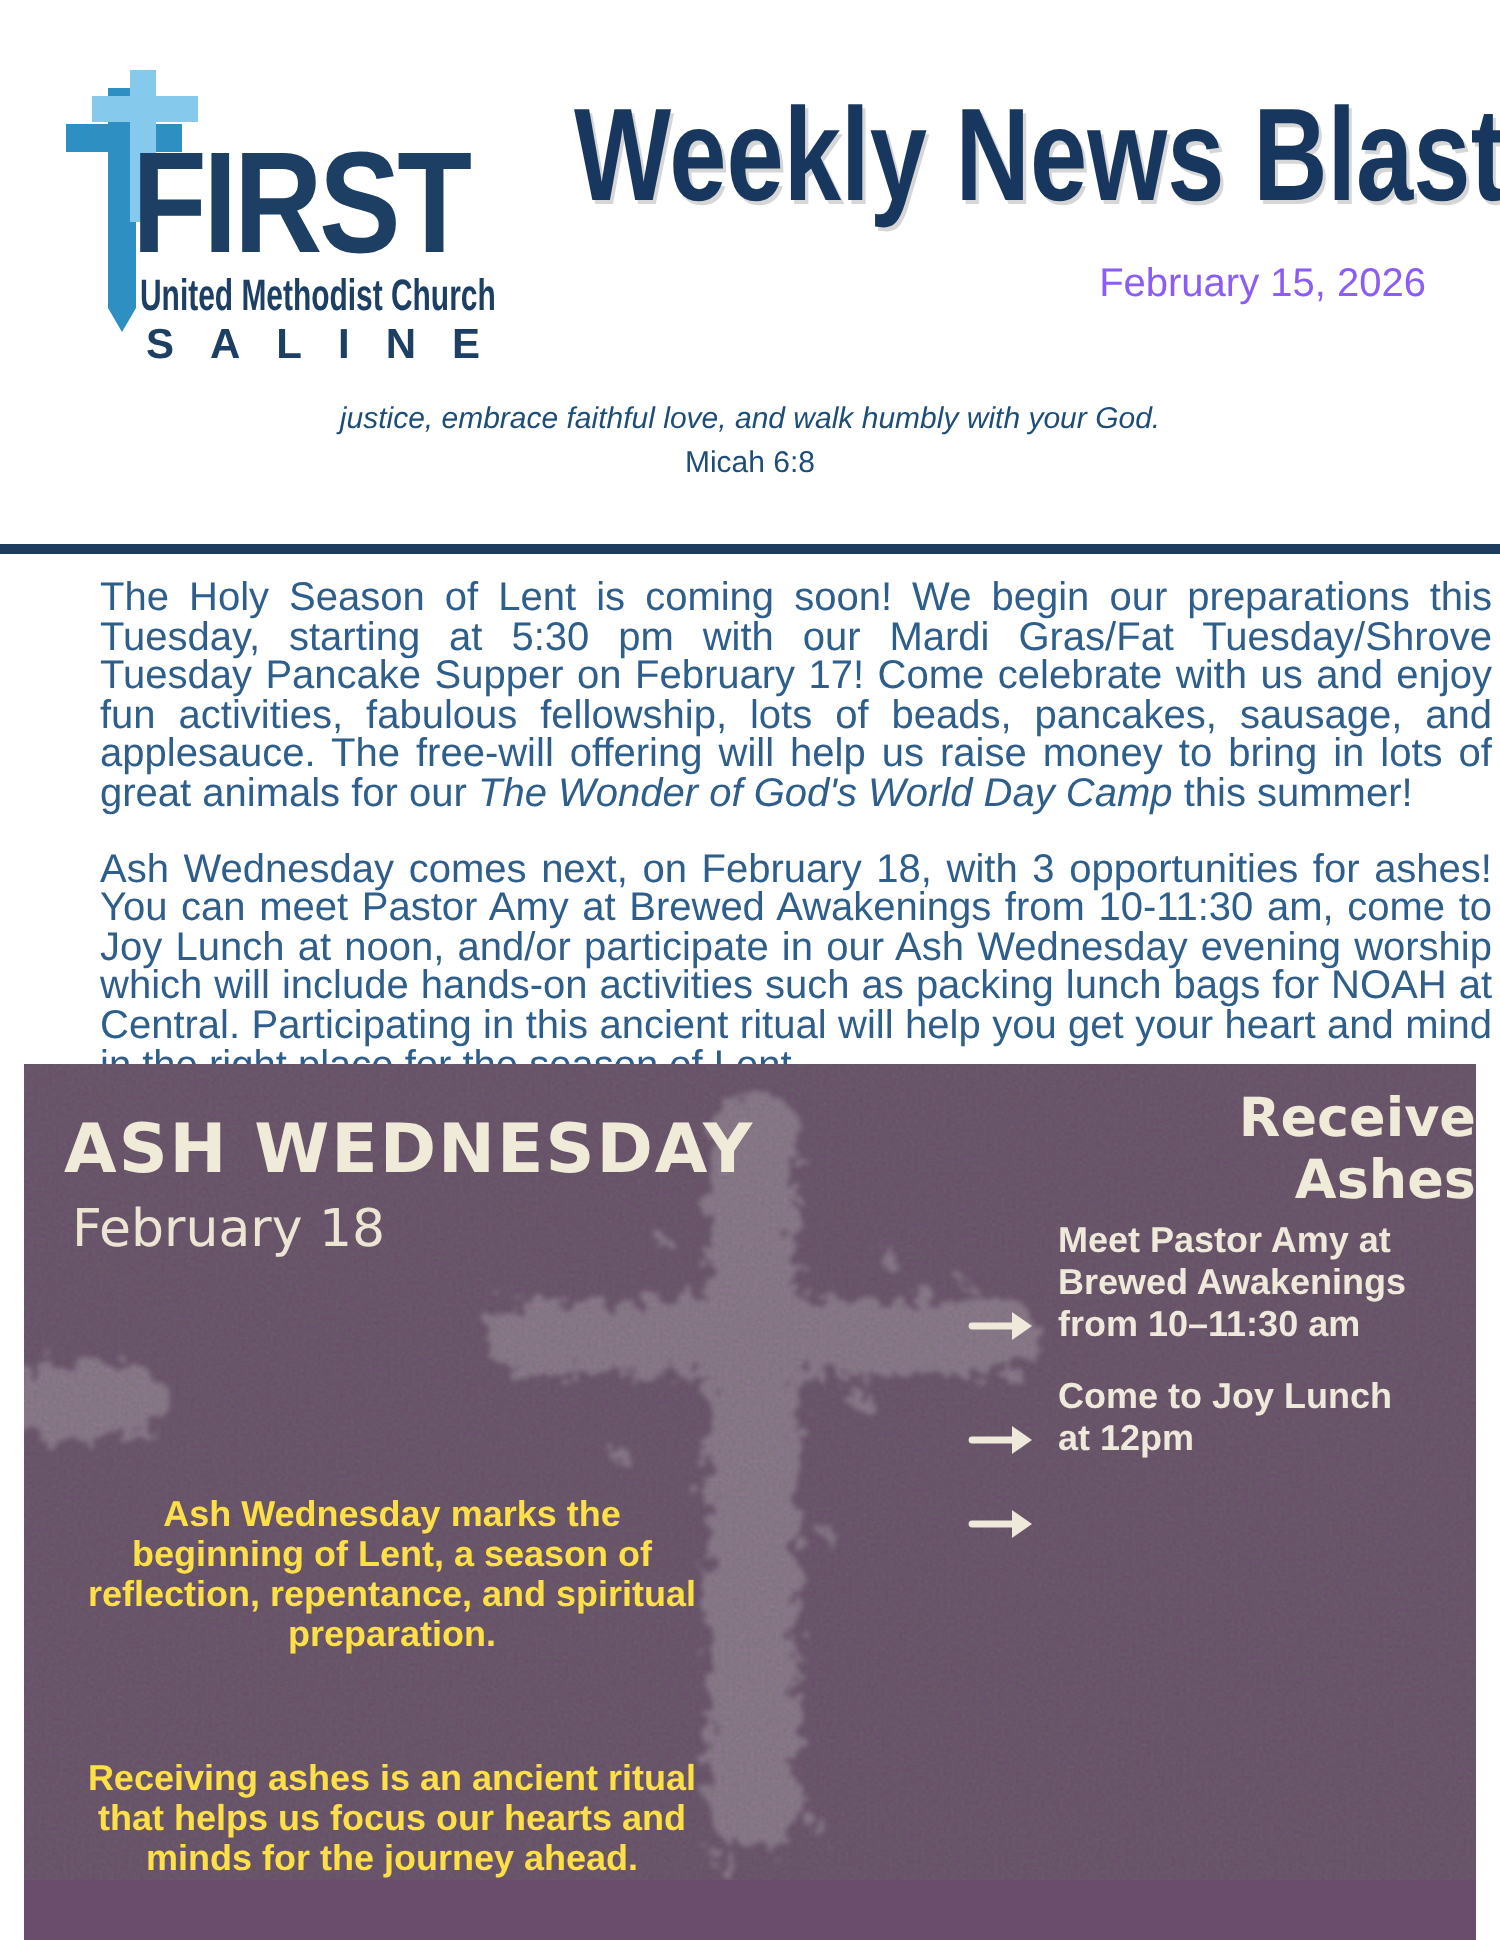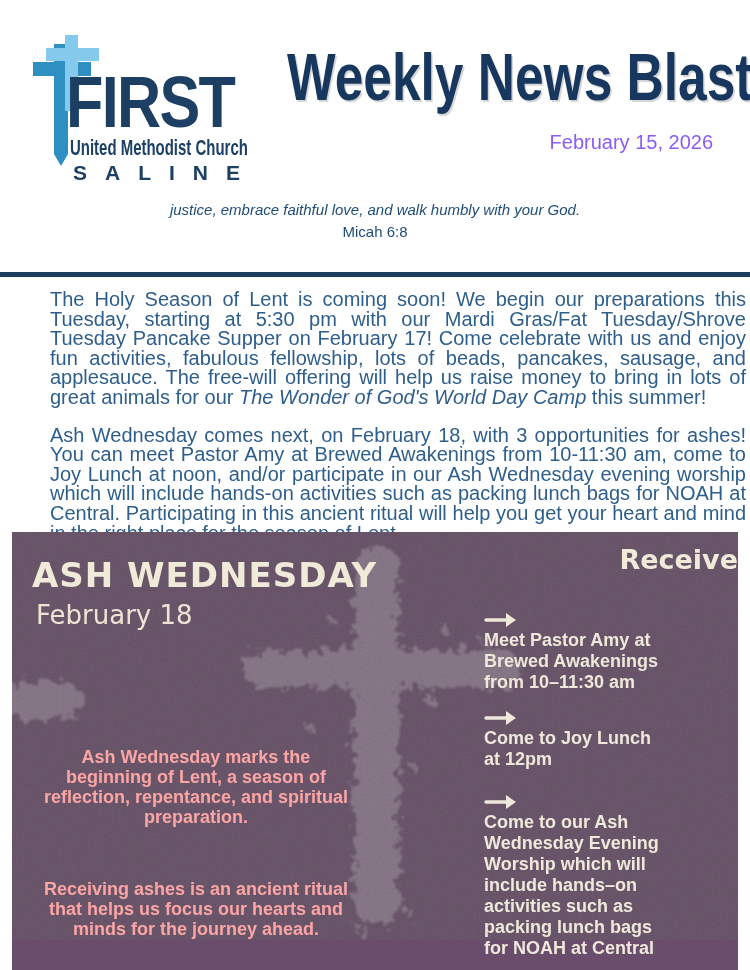--- a/index.html
+++ b/index.html
@@ -33,27 +33,27 @@
   .letter .signature{margin:12px 0 0 0;font-style:italic;text-align:left;}
   .letter .em{font-style:italic;}
 
   
   .flyer{position:absolute;left:12px;top:532px;width:726px;height:466px;background:#6a4c6c;overflow:hidden;}
   .flyer svg.layer{position:absolute;left:0;top:0;}
   .f-title{position:absolute;left:20px;top:24px;font-family:"DejaVu Sans",sans-serif;font-weight:700;
            font-size:34px;line-height:38px;color:#f0ead9;letter-spacing:1px;white-space:nowrap;}
   .f-date{position:absolute;left:24px;top:68px;font-family:"DejaVu Sans",sans-serif;font-size:26px;
           line-height:30px;color:#ece5d4;white-space:nowrap;}
-  .f-left{position:absolute;left:5px;top:195px;width:358px;text-align:center;color:#fca5a5;
+  .f-left{position:absolute;left:5px;top:195px;width:358px;text-align:center;color:#fde047;
           font-weight:700;font-size:18px;line-height:20px;white-space:pre-line;}
   .f-left .p2{margin-top:32px;}
   .f-right-heading{position:absolute;left:470px;top:12px;width:256px;text-align:right;
            font-family:"DejaVu Sans",sans-serif;font-weight:700;font-size:27px;line-height:31px;color:#f0ead9;}
   .f-bullets{position:absolute;left:472px;top:78px;width:250px;}
-  .bullet{display:flex;align-items:flex-start;margin-bottom:15px;flex-direction:column;}
+  .bullet{display:flex;align-items:flex-end;margin-bottom:15px;}
   .bullet .arrow{flex:none;width:36px;margin-right:9px;}
   .bullet .btext{color:#efe9db;font-weight:700;font-size:18px;line-height:21px;white-space:pre-line;}
   .b2{margin-bottom:22px;}
   .f-footer{position:absolute;left:0;bottom:7px;width:726px;text-align:center;font-size:15px;
             color:#fdba74;}
 </style>
 </head>
 <body>
 
 <div class="page">
@@ -133,20 +133,21 @@
 beginning of Lent, a season of
 reflection, repentance, and spiritual
 preparation.</div>
       <div class="p2">Receiving ashes is an ancient ritual
 that helps us focus our hearts and
 minds for the journey ahead.</div>
     </div>
 
     <div class="f-right-heading">
       <div>Receive</div>
+      <div>Ashes</div>
     </div>
 
     <div class="f-bullets">
       <div class="bullet">
         <svg class="arrow" width="36" height="20" viewBox="0 0 36 20" aria-hidden="true">
           <path d="M2 10 H27" stroke="#efe9db" stroke-width="3.4" fill="none" stroke-linecap="round"></path>
           <path d="M22 3 L32 10 L22 17 Z" fill="#efe9db"></path>
         </svg>
         <div class="btext">Meet Pastor Amy at
 Brewed Awakenings
@@ -158,26 +159,19 @@
           <path d="M22 3 L32 10 L22 17 Z" fill="#efe9db"></path>
         </svg>
         <div class="btext">Come to Joy Lunch
 at 12pm</div>
       </div>
       <div class="bullet">
         <svg class="arrow" width="36" height="20" viewBox="0 0 36 20" aria-hidden="true">
           <path d="M2 10 H27" stroke="#efe9db" stroke-width="3.4" fill="none" stroke-linecap="round"></path>
           <path d="M22 3 L32 10 L22 17 Z" fill="#efe9db"></path>
         </svg>
-        <div class="btext">Come to our Ash
-Wednesday Evening
-Worship which will
-include hands–on
-activities such as
-packing lunch bags
-for NOAH at Central</div>
       </div>
     </div>
 
     <div class="f-footer">First United Methodist Church of Saline</div>
   </div>
 
 </div>
 
 </body></html>

